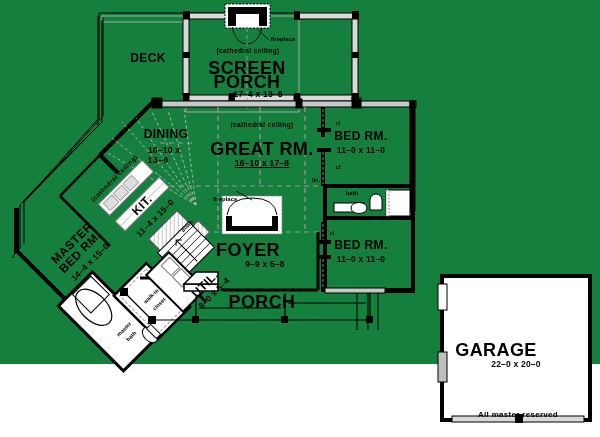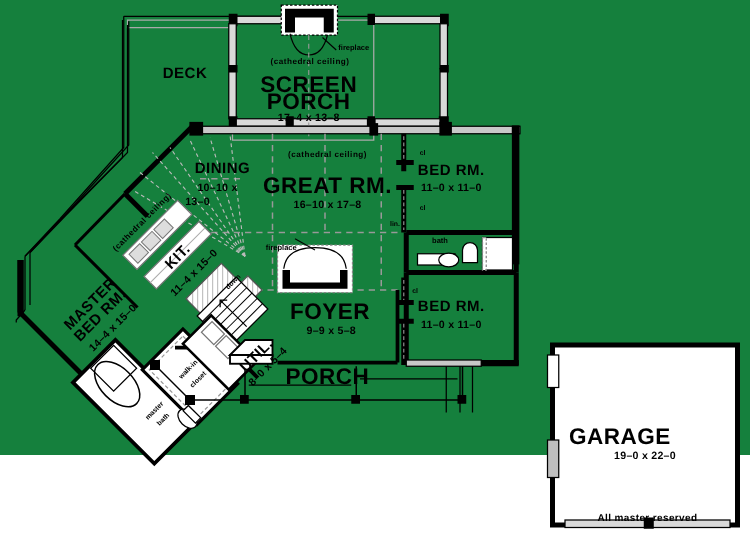--- a/index.html
+++ b/index.html
@@ -299,30 +299,30 @@
 
 </svg>
 
 <div class="lbl rm-name ctr" style="left:148px;top:58px;">DECK</div>
 
 <div class="lbl note ctr" style="left:248px;top:50px;">(cathedral  ceiling)</div>
 <div class="lbl tiny ctr" style="left:283px;top:39px;">fireplace</div>
 
 <div class="lbl rm-name-lg ctr" style="left:247px;top:68px;">SCREEN</div>
 <div class="lbl rm-name-lg ctr" style="left:247px;top:82px;">PORCH</div>
-<div class="lbl rm-dim ctr" style="left:247px;top:94px;">17–4  x  13–8</div>
+<div class="lbl rm-dim ctr" style="left:258px;top:94px;">17–4  x  13–8</div>
 
 <div class="lbl note ctr" style="left:262px;top:124px;">(cathedral  ceiling)</div>
 <div class="lbl rm-name-lg ctr" style="left:262px;top:149px;">GREAT  RM.</div>
-<div class="lbl rm-dim ctr" style="left:262px;top:163px;">16–10  x  17–8</div>
+<div class="lbl rm-dim ctr" style="left:262px;top:163px;text-decoration:underline;">16–10  x  17–8</div>
 <div class="lbl tiny ctr" style="left:225px;top:199px;">fireplace</div>
 
-<div class="lbl rm-name ctr" style="left:178px;top:134px;">DINING</div>
-<div class="lbl rm-dim ctr" style="left:174px;top:150px;text-align:center;">10–10  x</div>
-<div class="lbl rm-dim ctr" style="left:158px;top:161px;">13–0</div>
+<div class="lbl rm-name ctr" style="left:166px;top:134px;">DINING</div>
+<div class="lbl rm-dim ctr" style="left:164px;top:150px;text-align:center;">10–10  x</div>
+<div class="lbl rm-dim ctr" style="left:158px;top:161px;font-family:Liberation Mono, monospace;">13–0</div>
 
 <div class="lbl note ctr rot45" style="left:114px;top:178px;">(cathedral  ceiling)</div>
 
 <div class="lbl rm-name ctr rot45" style="left:142px;top:205px;">KIT.</div>
 <div class="lbl rm-dim ctr rot45" style="left:155px;top:218px;">11–4  x  15–0</div>
 
 <div class="lbl rm-name ctr" style="left:361px;top:136px;">BED  RM.</div>
 <div class="lbl rm-dim ctr" style="left:361px;top:150px;">11–0  x  11–0</div>
 
 <div class="lbl rm-name ctr" style="left:361px;top:245px;">BED  RM.</div>
@@ -343,23 +343,23 @@
 <div class="lbl tiny2 ctr rot45" style="left:131px;top:336px;">bath</div>
 
 <div class="lbl tiny2 ctr rot45" style="left:151px;top:296px;">walk-in</div>
 <div class="lbl tiny2 ctr rot45" style="left:159px;top:304px;">closet</div>
 
 <div class="lbl rm-name ctr rot45" style="left:205px;top:284px;">UTIL.</div>
 <div class="lbl rm-dim ctr rot45" style="left:214px;top:293px;">8–0  x  5–4</div>
 
 <div class="lbl tiny2 ctr rot45" style="left:187px;top:226px;">down</div>
 
-<div class="lbl rm-name-lg ctr" style="left:264px;top:250px;">FOYER</div>
+<div class="lbl rm-name-lg ctr" style="left:248px;top:250px;">FOYER</div>
 <div class="lbl rm-dim ctr" style="left:265px;top:264px;">9–9  x  5–8</div>
 
 <div class="lbl rm-name-lg ctr" style="left:262px;top:302px;">PORCH</div>
 
 <div class="lbl rm-name-lg ctr" style="left:496px;top:350px;">GARAGE</div>
-<div class="lbl rm-dim ctr" style="left:516px;top:364px;">19–0  x  22–0</div>
+<div class="lbl rm-dim ctr" style="left:516px;top:364px;">22–0  x  20–0</div>
 
 <div class="lbl copy ctr" style="left:518px;top:414px;">All  master  reserved</div>
 
 </div>
 
 </body></html>

